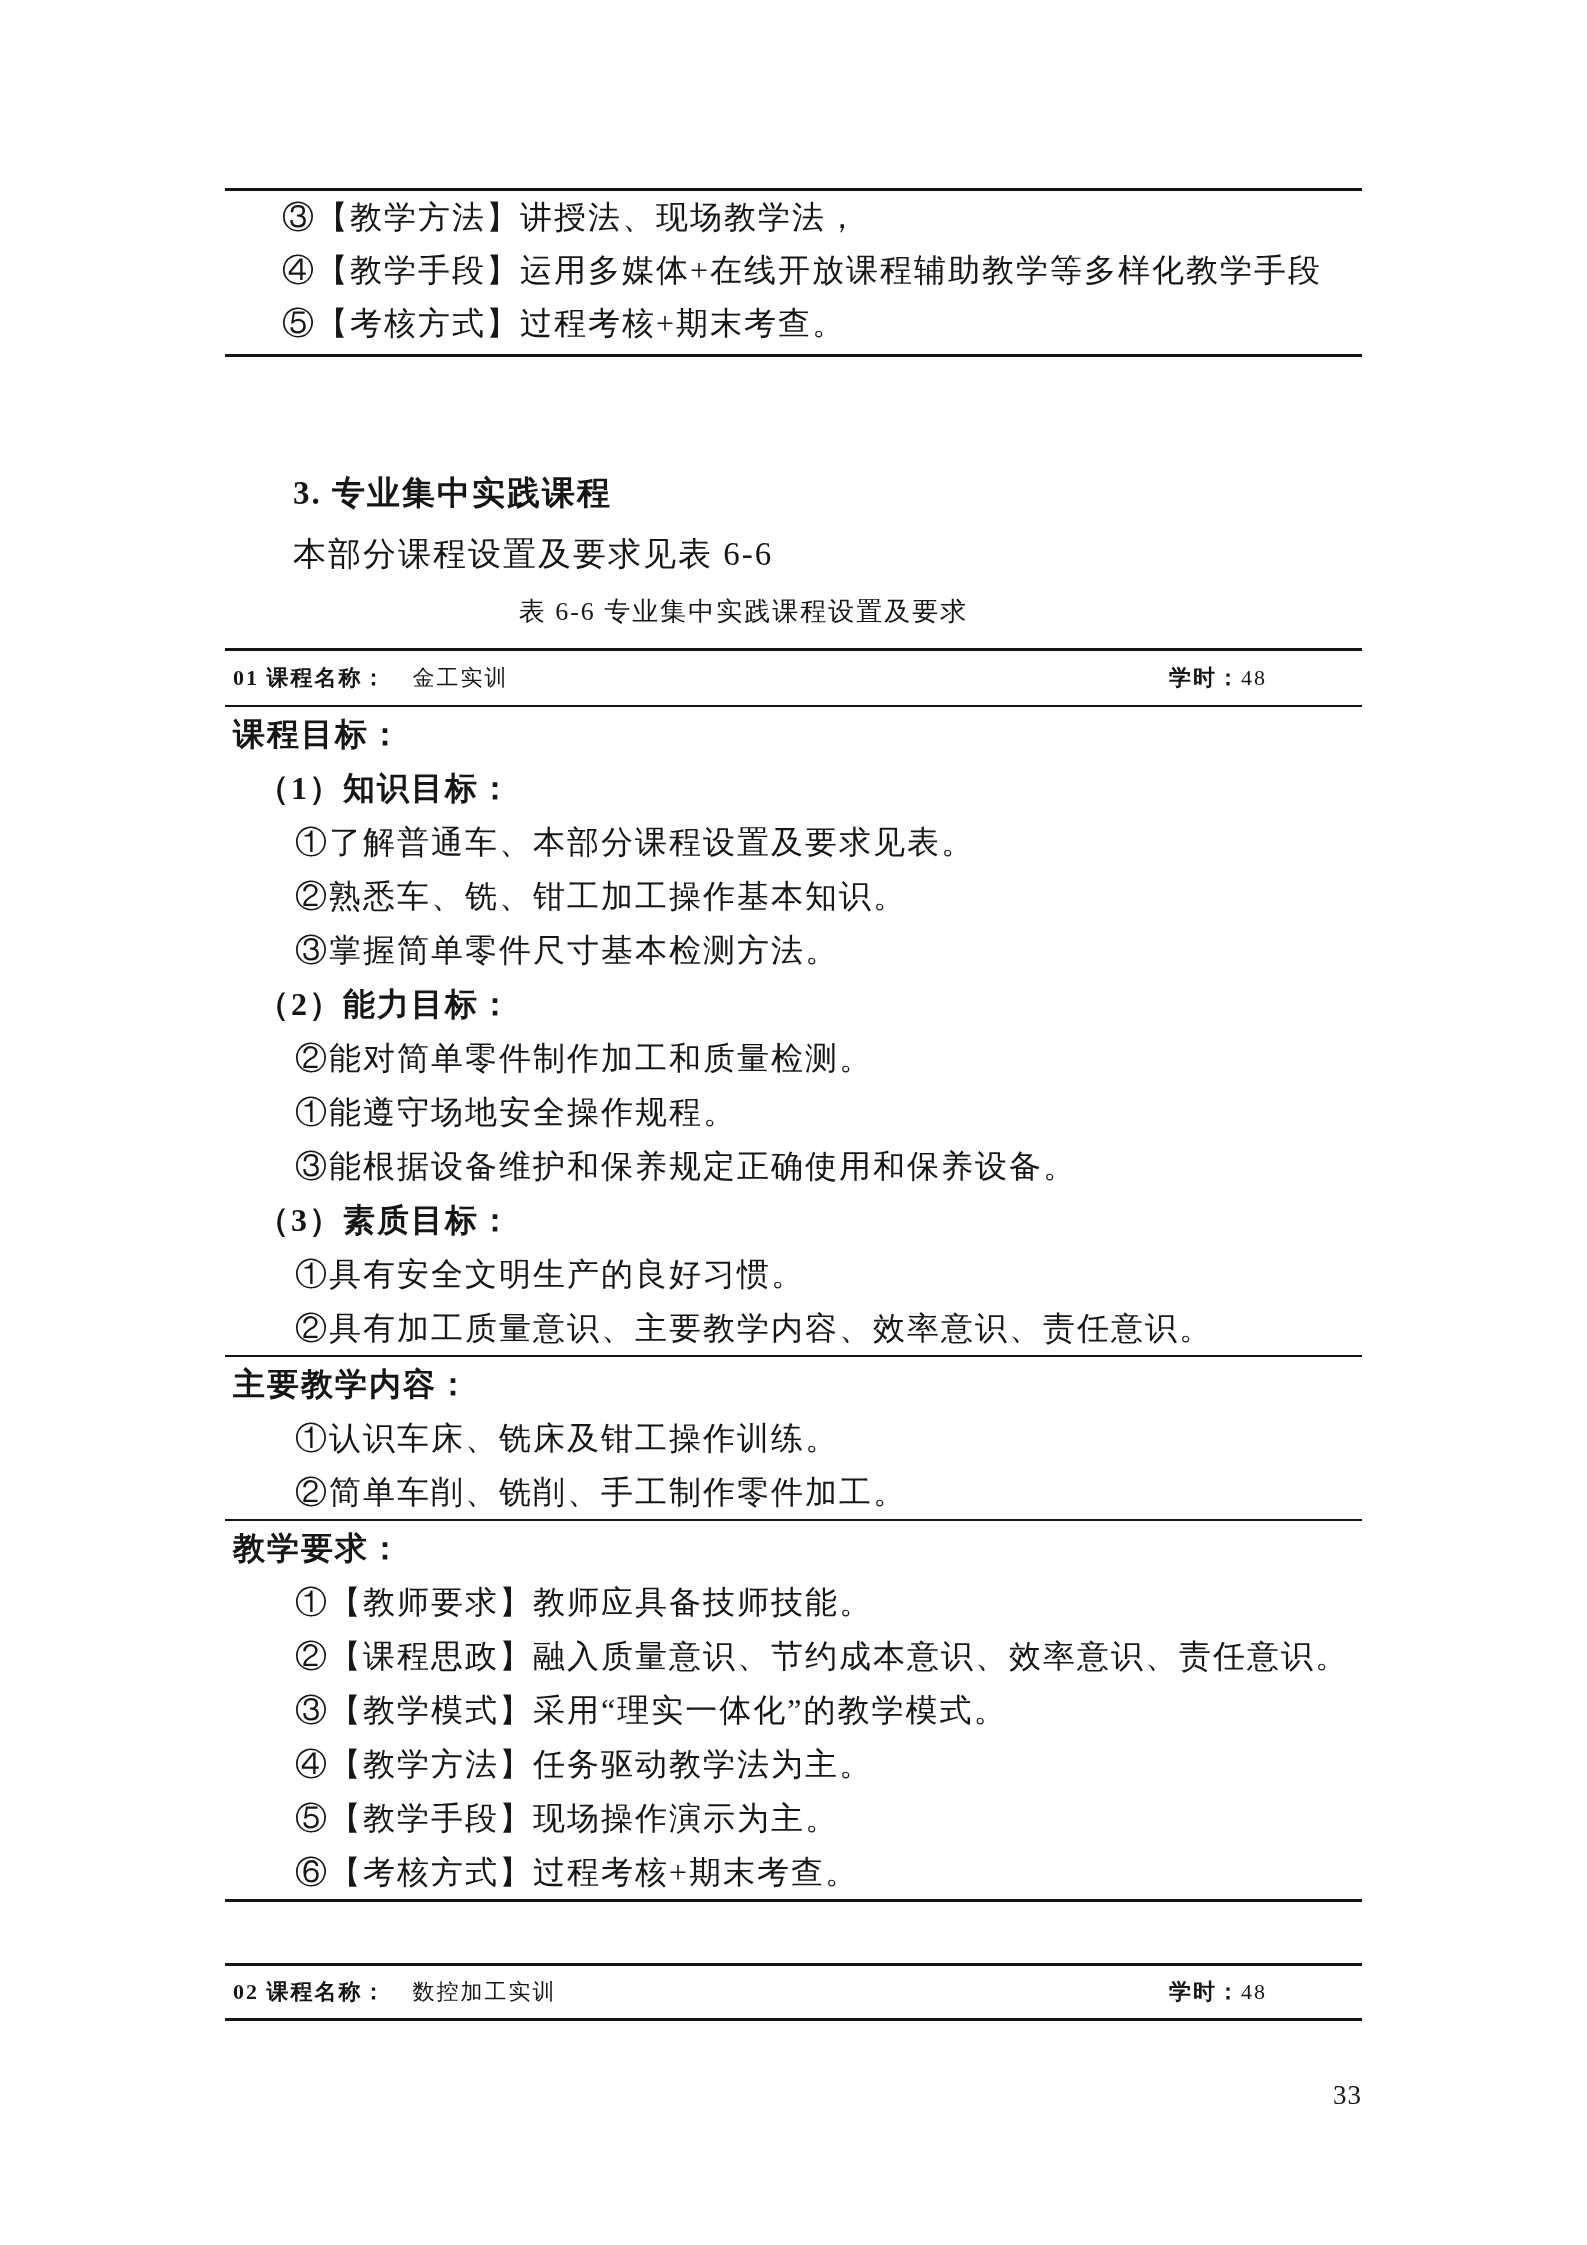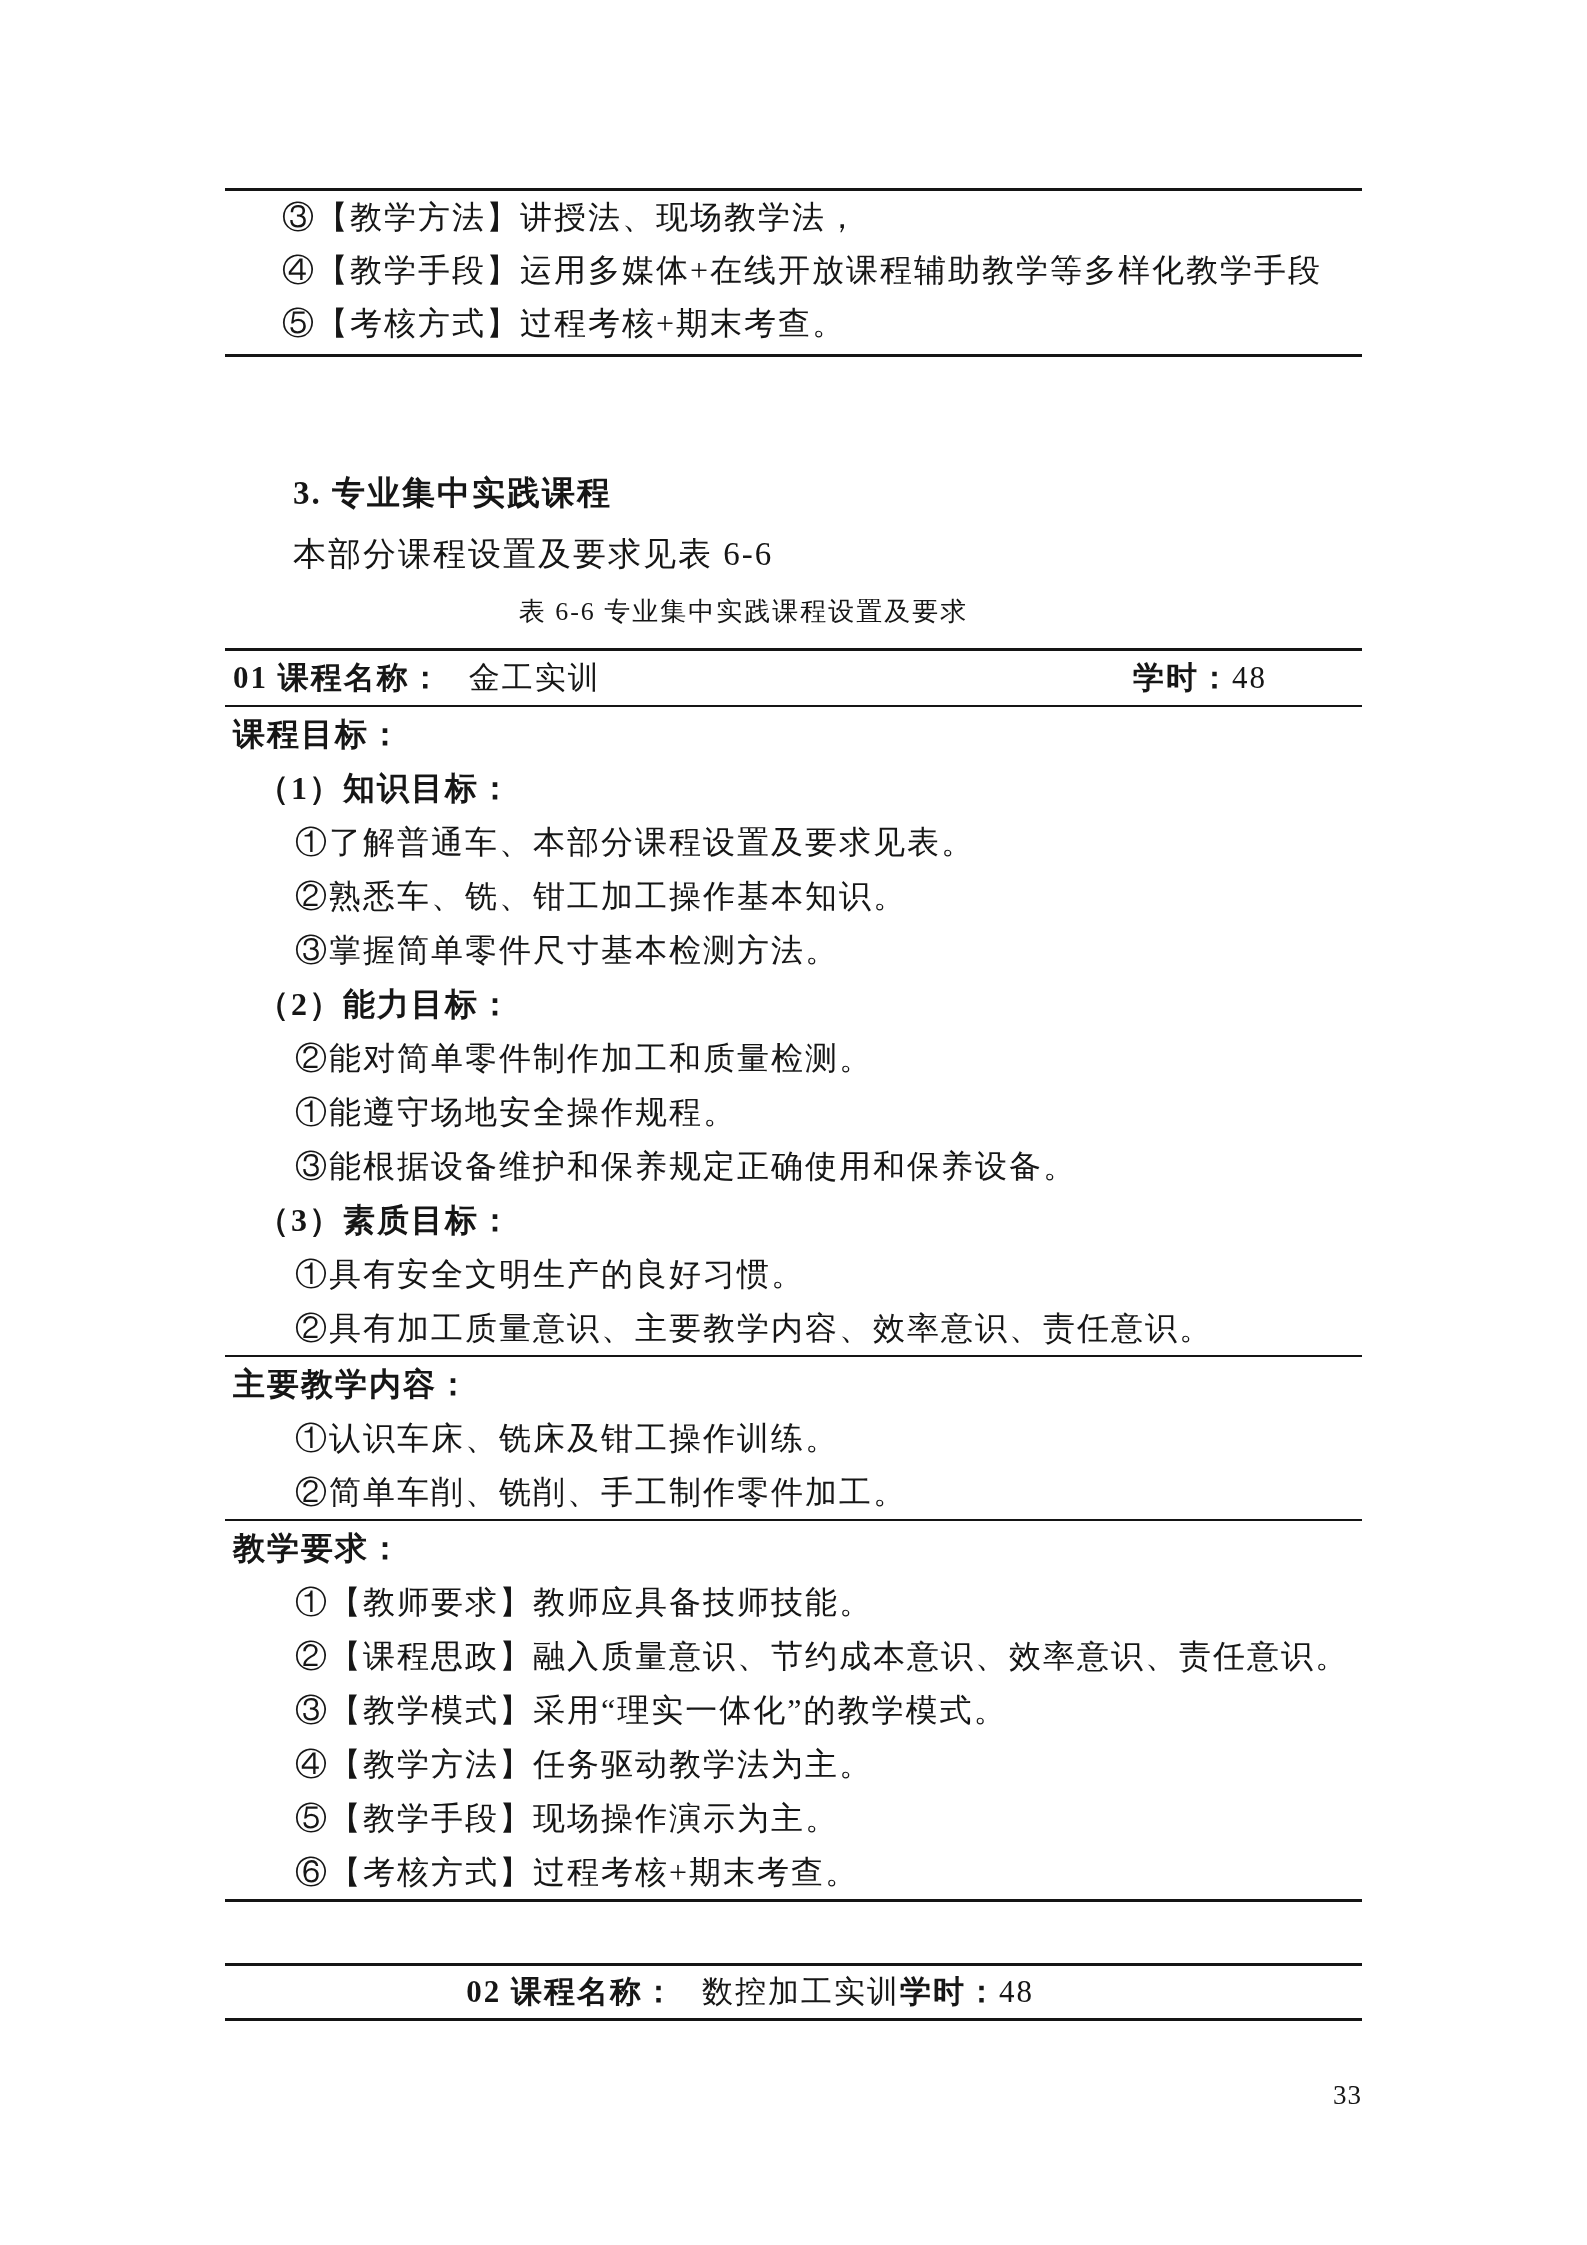--- a/index.html
+++ b/index.html
@@ -62,26 +62,26 @@
     padding-right: 100px;
   }
 
   .tbl-top { margin-top: 10px; }
 
   .row {
     display: flex;
     justify-content: space-between;
     align-items: center;
     height: 54px;
-    font-size: 31px;
+    font-size: 22px;
     letter-spacing: 2px;
     padding: 0 95px 0 8px;
     white-space: nowrap;
   }
-  .row2 { height: 52px; justify-content: center; }
+  .row2 { height: 52px; }
   .lbl { font-weight: bold; }
   .name { margin-left: 26px; }
 
   .tbody p {
     font-size: 32px;
     line-height: 54px;
     letter-spacing: 2px;
     white-space: nowrap;
   }
   .h-runin { font-weight: bold; padding-left: 8px; }

